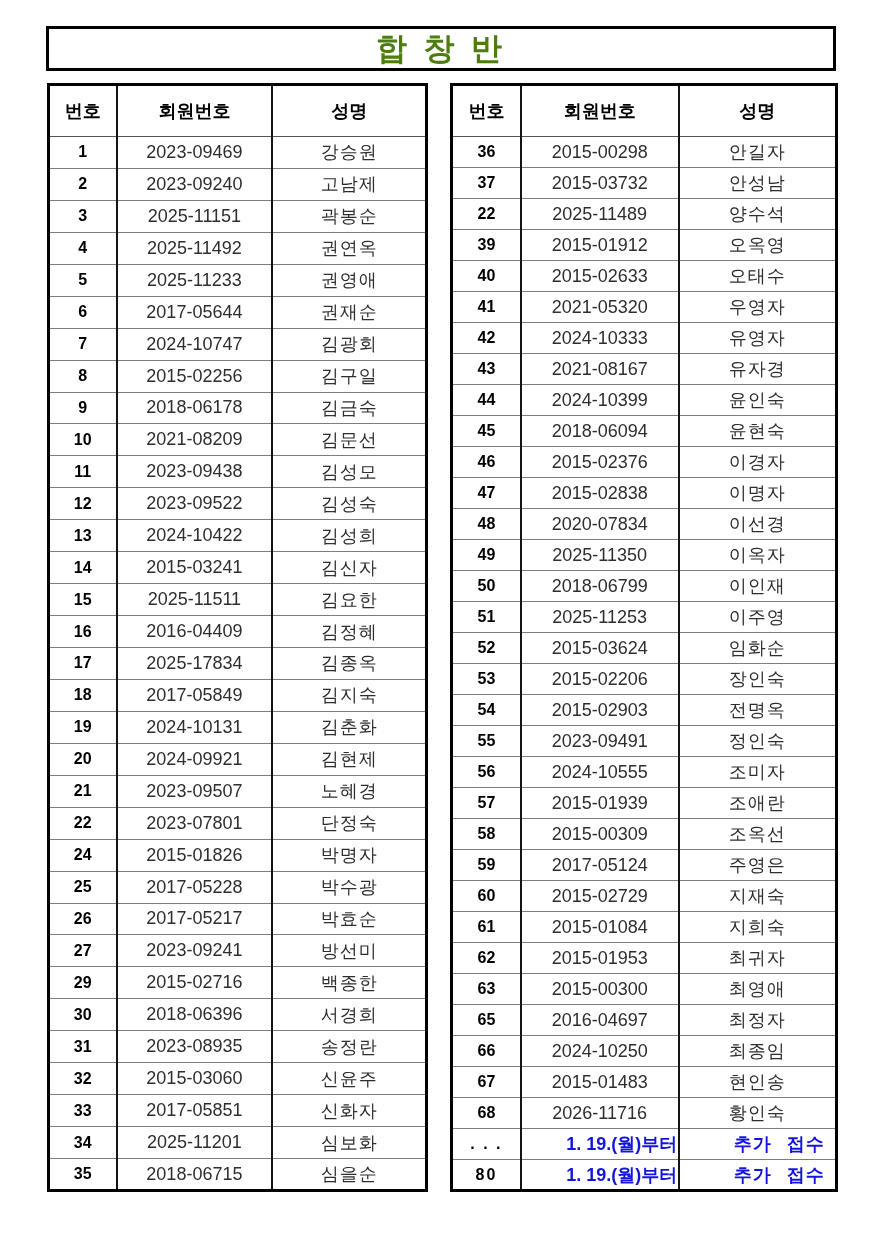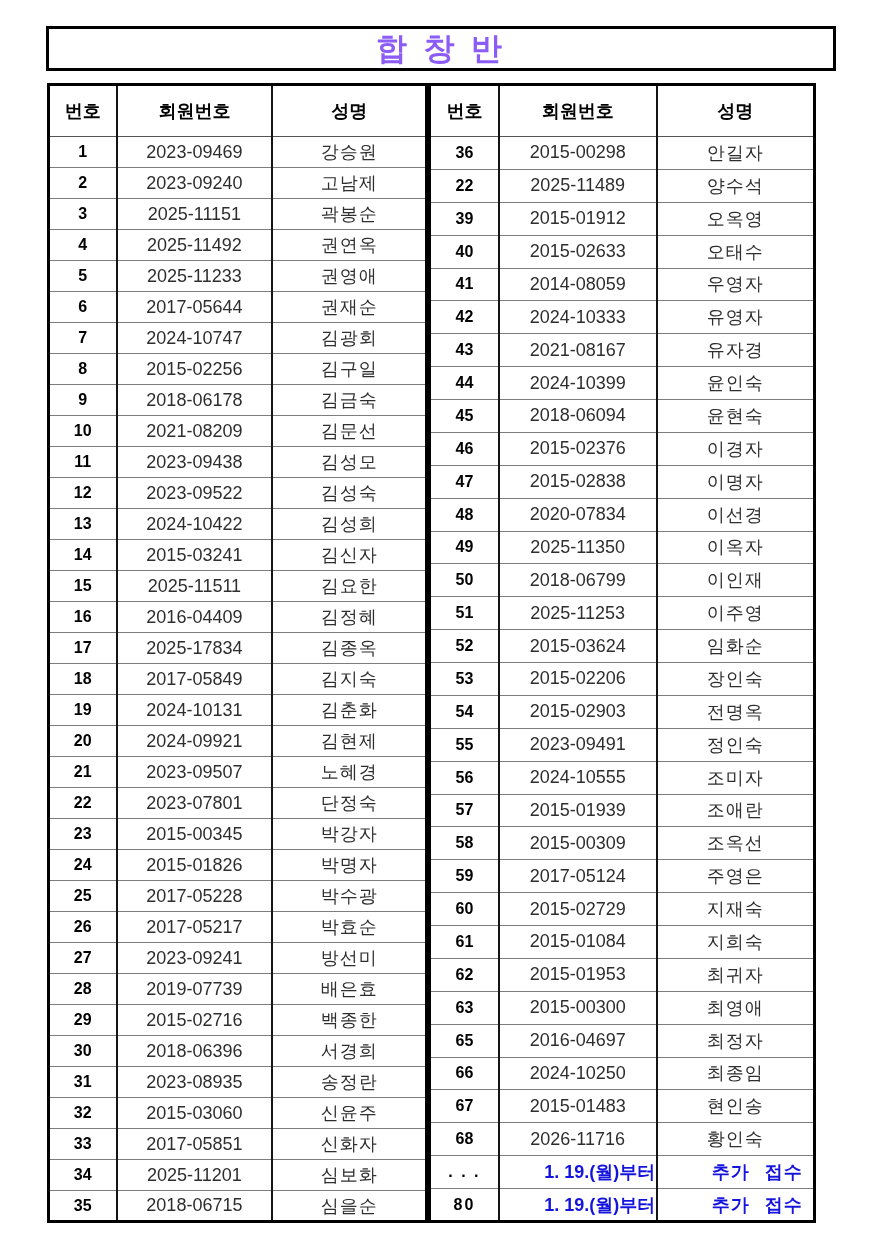--- a/index.html
+++ b/index.html
@@ -15,25 +15,26 @@
     height: 45px;
     border: 3px solid #000;
     display: flex;
     align-items: center;
     justify-content: center;
   }
   .title-text {
     font-size: 31px;
     font-weight: bold;
     letter-spacing: 4px;
-    color: #8b5cf6;
+    color: #4d7c0f;
   }
   .tables-wrap {
     display: flex;
-    margin: 12px 30px 0 47px;
+    margin: 12px 42px 0 47px;
+    justify-content: space-between;
   }
   table.member-table {
     border-collapse: collapse;
     table-layout: fixed;
     border: 3px solid #000;
   }
   table.member-table.left  { width: 381px; }
   table.member-table.right { width: 388px; }
   .member-table th, .member-table td {
     border-left: 2px solid #141414;
@@ -191,48 +192,38 @@
           <td class="no-cell">21</td>
           <td class="id-cell">2023-09507</td>
           <td class="name-cell">노혜경</td>
         </tr>
         <tr>
           <td class="no-cell">22</td>
           <td class="id-cell">2023-07801</td>
           <td class="name-cell">단정숙</td>
         </tr>
         <tr>
-          <td class="no-cell">23</td>
-          <td class="id-cell">2015-00345</td>
-          <td class="name-cell">박강자</td>
-        </tr>
-        <tr>
           <td class="no-cell">24</td>
           <td class="id-cell">2015-01826</td>
           <td class="name-cell">박명자</td>
         </tr>
         <tr>
           <td class="no-cell">25</td>
           <td class="id-cell">2017-05228</td>
           <td class="name-cell">박수광</td>
         </tr>
         <tr>
           <td class="no-cell">26</td>
           <td class="id-cell">2017-05217</td>
           <td class="name-cell">박효순</td>
         </tr>
         <tr>
           <td class="no-cell">27</td>
           <td class="id-cell">2023-09241</td>
           <td class="name-cell">방선미</td>
-        </tr>
-        <tr>
-          <td class="no-cell">28</td>
-          <td class="id-cell">2019-07739</td>
-          <td class="name-cell">배은효</td>
         </tr>
         <tr>
           <td class="no-cell">29</td>
           <td class="id-cell">2015-02716</td>
           <td class="name-cell">백종한</td>
         </tr>
         <tr>
           <td class="no-cell">30</td>
           <td class="id-cell">2018-06396</td>
           <td class="name-cell">서경희</td>
@@ -278,37 +269,42 @@
         <th>성명</th>
       </tr>
     </thead>
     <tbody id="tbody-right">
         <tr>
           <td class="no-cell">36</td>
           <td class="id-cell">2015-00298</td>
           <td class="name-cell">안길자</td>
         </tr>
         <tr>
+          <td class="no-cell">37</td>
+          <td class="id-cell">2015-03732</td>
+          <td class="name-cell">안성남</td>
+        </tr>
+        <tr>
           <td class="no-cell">22</td>
           <td class="id-cell">2025-11489</td>
           <td class="name-cell">양수석</td>
         </tr>
         <tr>
           <td class="no-cell">39</td>
           <td class="id-cell">2015-01912</td>
           <td class="name-cell">오옥영</td>
         </tr>
         <tr>
           <td class="no-cell">40</td>
           <td class="id-cell">2015-02633</td>
           <td class="name-cell">오태수</td>
         </tr>
         <tr>
           <td class="no-cell">41</td>
-          <td class="id-cell">2014-08059</td>
+          <td class="id-cell">2021-05320</td>
           <td class="name-cell">우영자</td>
         </tr>
         <tr>
           <td class="no-cell">42</td>
           <td class="id-cell">2024-10333</td>
           <td class="name-cell">유영자</td>
         </tr>
         <tr>
           <td class="no-cell">43</td>
           <td class="id-cell">2021-08167</td>

